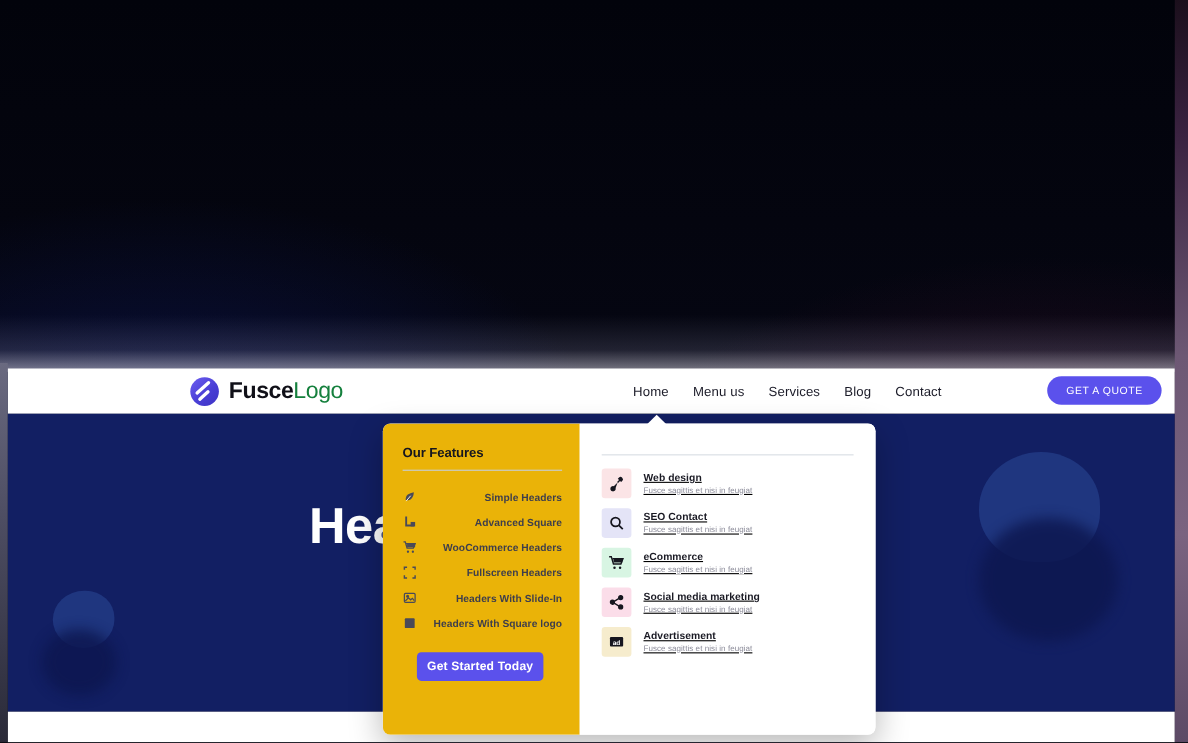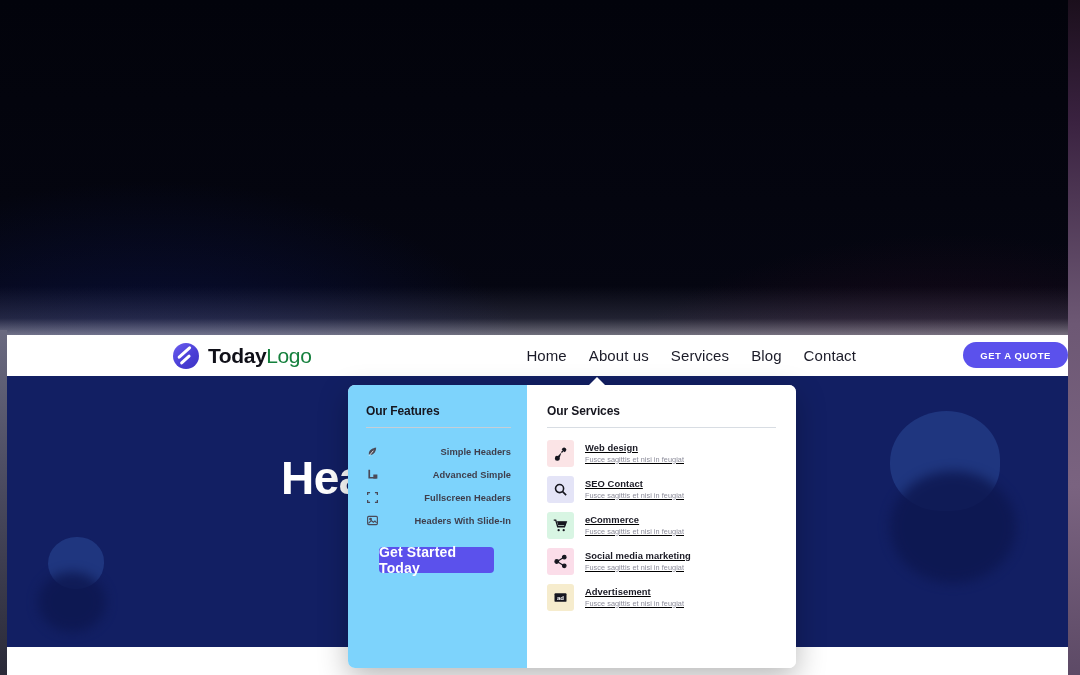--- a/index.html
+++ b/index.html
@@ -60,29 +60,29 @@
     transform: rotate(-42deg);
   }
   .logo-mark::before { left: 3px; top: 8px; }
   .logo-mark::after  { left: 6px; top: 15px; width: 13px; }
   .logo-text { margin-left: 9px; font-size: 21px; letter-spacing: -0.4px; line-height: 1; }
   .logo-bold { font-weight: 700; color: #101018; }
   .logo-light { font-weight: 400; color: #15803d; }
 
   #nav { margin-left: auto; display: flex; align-items: center; gap: 22px; margin-right: 212px; }
   .nav-link {
-    font-size: 15px; color: #1b1b28; font-weight: 500;
+    font-size: 12px; color: #1b1b28; font-weight: 500;
     letter-spacing: 0.1px; white-space: nowrap; cursor: pointer;
   }
   #quote-btn {
-    position: absolute; right: 0; top: 7px;
+    position: absolute; right: 12px; top: 7px;
     height: 26px; padding: 0 17px;
     display: flex; align-items: center; justify-content: center;
     background: #5b51ec; color: #fff; border-radius: 13px;
-    font-size: 9.5px; font-weight: 700; letter-spacing: 0.55px;
+    font-size: 9.5px; font-weight: 400; letter-spacing: 0.55px;
     cursor: pointer; white-space: nowrap;
   }
 
   
   #hero {
     position: absolute; left: 7px; top: 376px; width: 1061px; height: 271px;
     background: #121f63;
     overflow: hidden; z-index: 10;
   }
   .blob {
@@ -114,21 +114,21 @@
     border-radius: 7px;
     box-shadow: 0 10px 30px rgba(0,0,0,.28);
     display: flex; overflow: hidden; z-index: 40;
   }
   #mega-arrow {
     position: absolute; left: 588px; top: 377px; width: 0; height: 0;
     border-left: 9px solid transparent; border-right: 9px solid transparent;
     border-bottom: 9px solid #ffffff; z-index: 41;
   }
   #features-col {
-    width: 179px; background: #7dd3fc; padding: 19px 16px 0 18px; flex: 0 0 auto;
+    width: 179px; background: #eab308; padding: 19px 16px 0 18px; flex: 0 0 auto;
   }
   #services-col {
     flex: 1; background: #ffffff; padding: 19px 20px 0 20px;
   }
   .col-title {
     font-size: 12px; font-weight: 700; color: #16161f; letter-spacing: -0.1px;
   }
   .col-rule { height: 1px; background: #c6ced6; margin-top: 9px; }
   #services-col .col-rule { background: #d8dde3; }
 
@@ -145,21 +145,21 @@
   .feat-ico svg { width: 13px; height: 13px; display: block; }
   .feat-label {
     font-size: 9.3px; font-weight: 700; color: #3e3e4c; letter-spacing: 0.05px;
     white-space: nowrap;
   }
   #get-started {
     margin: 15px 0 0 13px;
     width: 115px; height: 26px; border-radius: 4px;
     background: #5b51ec; color: #fff;
     display: flex; align-items: center; justify-content: center;
-    font-size: 14px; font-weight: 700; letter-spacing: 0.15px; cursor: pointer;
+    font-size: 11px; font-weight: 700; letter-spacing: 0.15px; cursor: pointer;
   }
 
   
   #service-list { margin-top: 12px; text-decoration: underline; }
   .svc-row {
     display: flex; align-items: center; gap: 11px; margin-bottom: 9px; cursor: pointer;
   }
   .svc-tile {
     width: 27px; height: 27px; border-radius: 3px; flex: 0 0 27px;
     display: flex; align-items: center; justify-content: center;
@@ -181,26 +181,26 @@
     <div class="blob" id="blob-r2"></div>
     <div class="blob" id="blob-l1"></div>
     <div class="blob" id="blob-l2"></div>
   </div>
   <div id="hero-heading">Hea</div>
   <div id="below-hero"></div>
 
   <div id="site-header">
     <div id="logo-wrap">
       <div class="logo-mark"></div>
-      <div class="logo-text"><span class="logo-bold">Today</span><span class="logo-light">Logo</span></div>
+      <div class="logo-text"><span class="logo-bold">Fusce</span><span class="logo-light">Logo</span></div>
     </div>
 
     <nav id="nav">
       <span class="nav-link">Home</span>
-      <span class="nav-link">About us</span>
+      <span class="nav-link">Menu us</span>
       <span class="nav-link">Services</span>
       <span class="nav-link">Blog</span>
       <span class="nav-link">Contact</span>
     </nav>
 
     <div id="quote-btn">GET A QUOTE</div>
   </div>
 
   <div id="mega-arrow"></div>
   <div id="mega">
@@ -221,23 +221,34 @@
           <span class="feat-label">Simple Headers</span>
         </div>
 
         <div class="feat-row">
           <span class="feat-ico">
             <svg viewBox="0 0 16 16" fill="none" stroke="currentColor" stroke-width="2.1">
                 <path d="M4 2 V12 H13"></path>
                 <rect x="9" y="8" width="5" height="5" fill="currentColor" stroke="none"></rect>
               </svg>
           </span>
-          <span class="feat-label">Advanced Simple</span>
-        </div>
-
+          <span class="feat-label">Advanced Square</span>
+        </div>
+
+        <div class="feat-row">
+          <span class="feat-ico">
+            <svg viewBox="0 0 16 16" fill="currentColor">
+                <path d="M1 2h2l2 7h7l2-5H4.2" fill="none" stroke="currentColor" stroke-width="1.5"></path>
+                <circle cx="6" cy="13" r="1.3"></circle>
+                <circle cx="11.5" cy="13" r="1.3"></circle>
+                <rect x="5" y="4" width="9" height="4"></rect>
+              </svg>
+          </span>
+          <span class="feat-label">WooCommerce Headers</span>
+        </div>
 
         <div class="feat-row">
           <span class="feat-ico">
             <svg viewBox="0 0 16 16" fill="none" stroke="currentColor" stroke-width="1.6">
                 <path d="M2 5V2h3M11 2h3v3M14 11v3h-3M5 14H2v-3"></path>
               </svg>
           </span>
           <span class="feat-label">Fullscreen Headers</span>
         </div>
 
@@ -245,30 +256,37 @@
           <span class="feat-ico">
             <svg viewBox="0 0 16 16" fill="none" stroke="currentColor" stroke-width="1.4">
                 <rect x="2" y="3" width="12" height="10" rx="1.3"></rect>
                 <circle cx="5.6" cy="6.3" r="1" fill="currentColor"></circle>
                 <path d="M3 11.5 6.5 8l2.5 2.2L11 8.6l2 2.4" fill="none"></path>
               </svg>
           </span>
           <span class="feat-label">Headers With Slide-In</span>
         </div>
 
+        <div class="feat-row">
+          <span class="feat-ico">
+            <svg viewBox="0 0 16 16" fill="currentColor">
+                <rect x="2.5" y="2.5" width="11" height="11" rx="1"></rect>
+              </svg>
+          </span>
+          <span class="feat-label">Headers With Square logo</span>
+        </div>
 
 
 
       </div>
 
       <div id="get-started">Get Started Today</div>
     </div>
 
     <div id="services-col">
-      <div class="col-title">Our Services</div>
       <div class="col-rule"></div>
 
       <div id="service-list">
 
         <div class="svc-row">
           <span class="svc-tile" style="background:#fbe4e6">
             <svg viewBox="0 0 16 16" fill="none" stroke="#16161f" stroke-width="1.4">
                 <path d="M13 3 9 7"></path>
                 <path d="M10.2 2.4a2.3 2.3 0 0 1 3.3 3.3l-1.1 1-3.2-3.2z" fill="#16161f" stroke="none"></path>
                 <path d="M9 7 5.3 10.7a2.6 2.6 0 1 0 1.8 1.8z" fill="#16161f" stroke="none"></path>

